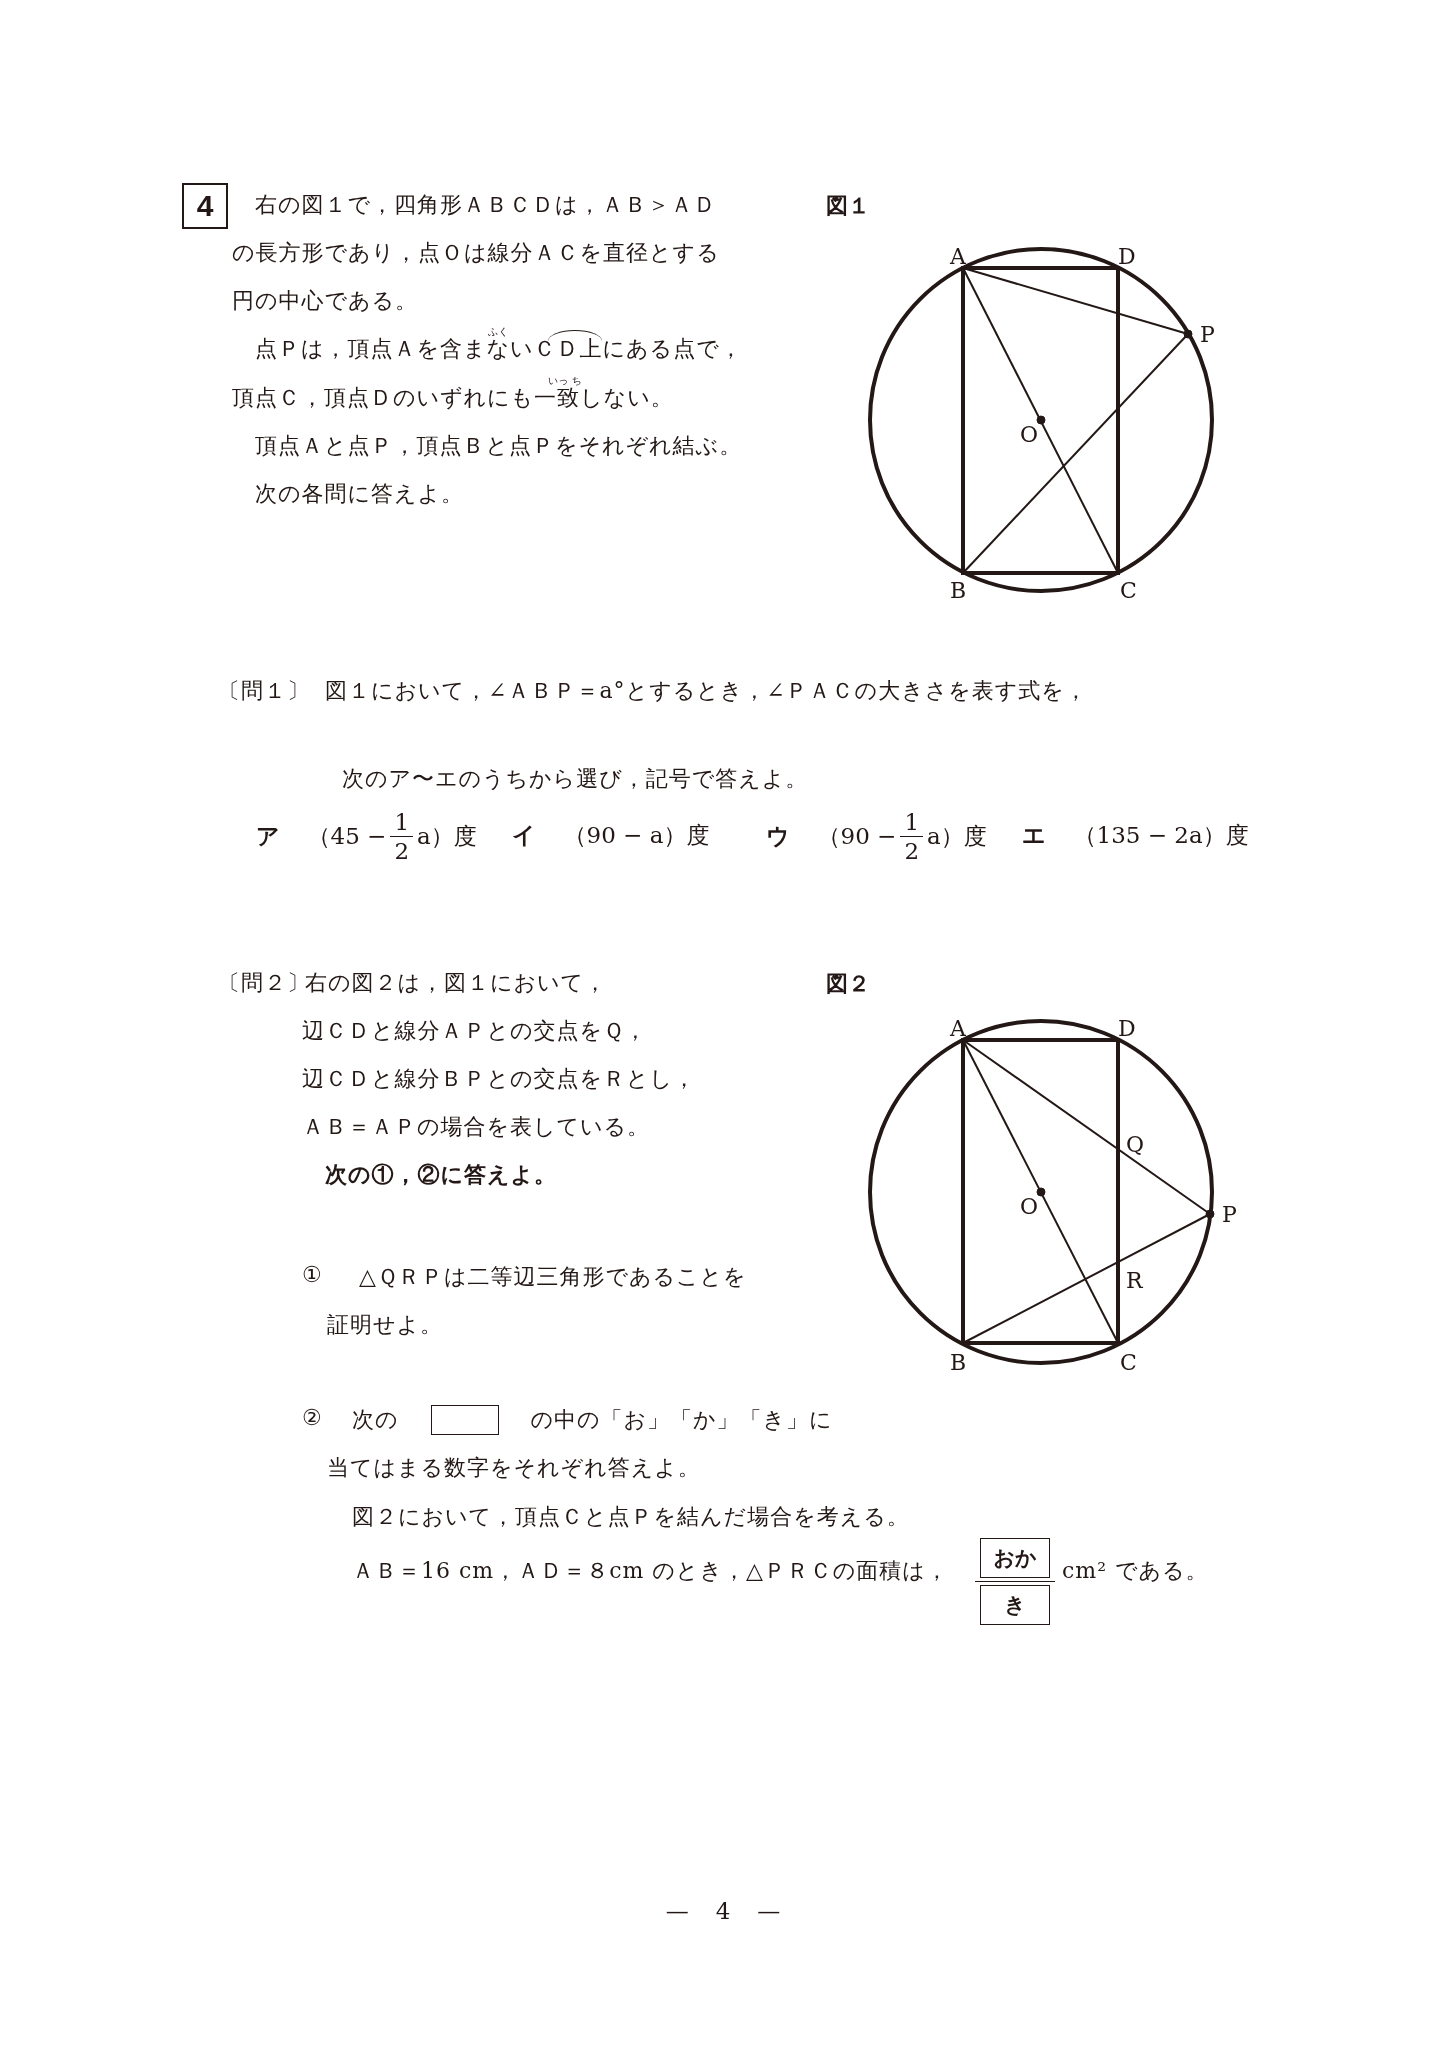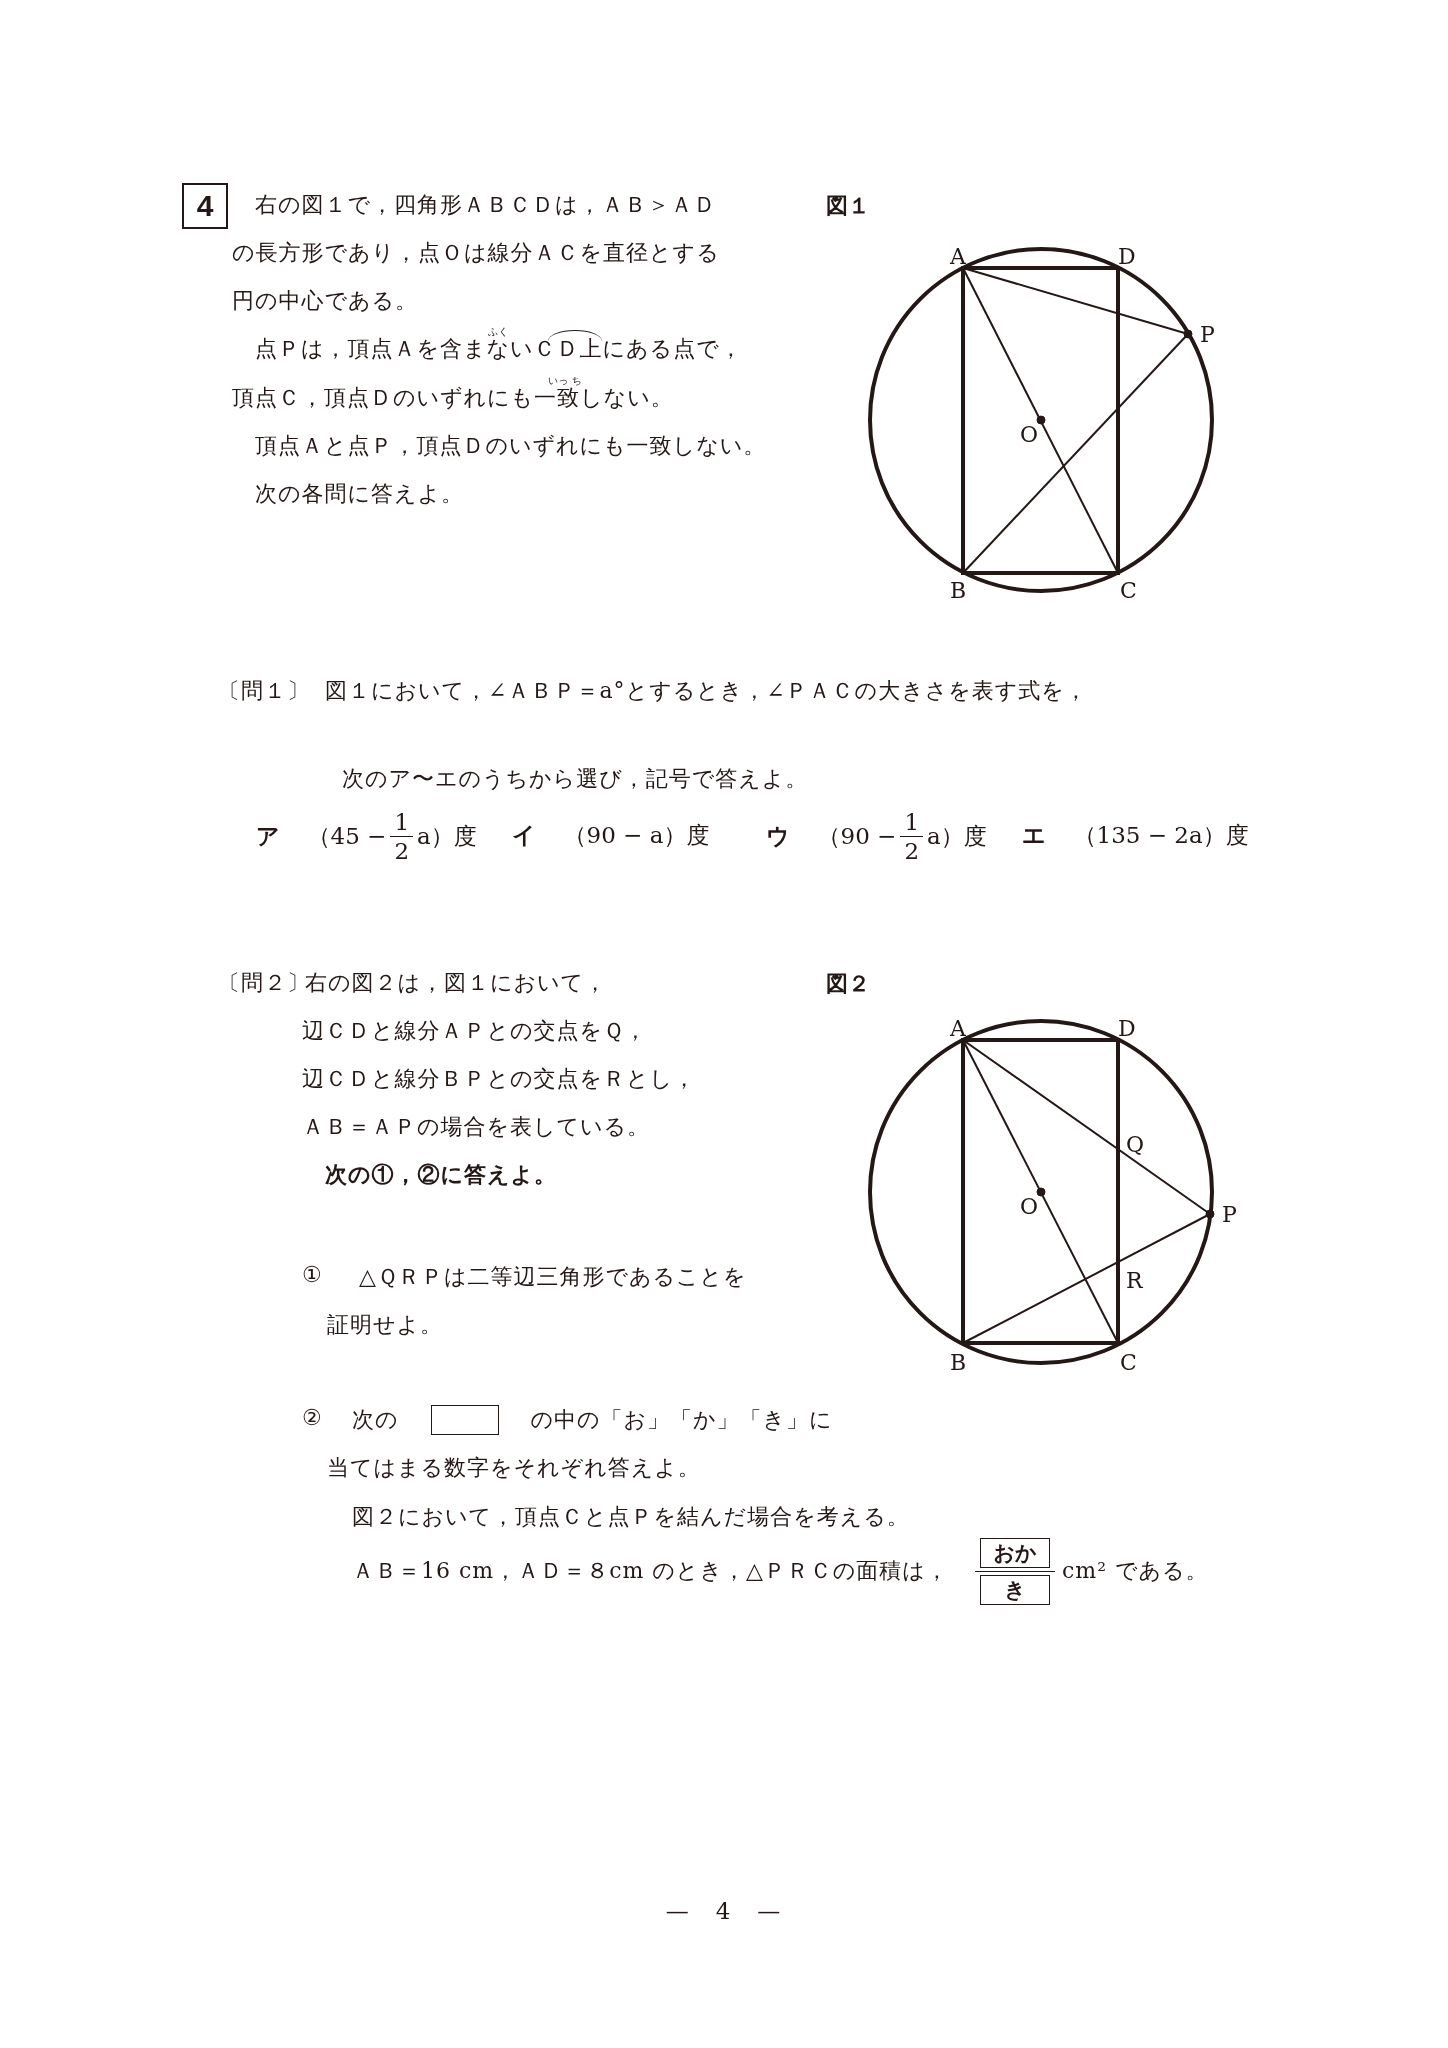--- a/index.html
+++ b/index.html
@@ -12,21 +12,21 @@
           align-items:center; justify-content:center; font-size:30px;
           font-family:"Liberation Sans", sans-serif; font-weight:bold; }
   .fig-label { font-size:22px; font-family:"DejaVu Sans", sans-serif; font-weight:bold; }
   .ruby { position:absolute; font-size:10px; letter-spacing:0; }
   .arc { position:absolute; border-top:1.5px solid #231815; border-radius:50% 50% 0 0 / 100% 100% 0 0; height:10px; }
   .frac { display:inline-flex; flex-direction:column; align-items:center; vertical-align:middle; margin:0 4px; }
   .frac .num { border-bottom:1.5px solid #231815; padding:0 4px; line-height:28px; }
   .frac .den { padding:0 4px; line-height:28px; }
   .answer-box { display:inline-block; width:66px; height:28px; border:1.5px solid #231815; vertical-align:middle; margin:0 6px; }
   .boxfrac { position:absolute; left:975px; top:1538px; width:80px; }
-  .boxfrac .b { width:70px; height:30px; border:1.5px solid #231815; margin:0 auto;
+  .boxfrac .b { width:70px; height:40px; border:1.5px solid #231815; margin:0 auto;
                  display:flex; align-items:center; justify-content:center; font-size:21px;
                  font-family:"DejaVu Sans", sans-serif; font-weight:bold; box-sizing:border-box; }
   .boxfrac .line { height:0; border-top:1.5px solid #231815; margin:3px 0; }
   .choice { position:absolute; top:808px; font-size:23px; display:flex; align-items:center; }
   .choice .key { font-family:"DejaVu Sans", sans-serif; font-weight:bold; margin-right:28px; }
   .pageno { position:absolute; left:0; width:1448px; top:1896px; text-align:center; font-size:23px; letter-spacing:2px; }
   svg { position:absolute; left:0; top:0; }
   .lbl { font-family:"DejaVu Serif", serif; font-size:22px; fill:#231815; }
 </style>
 </head>
@@ -37,21 +37,21 @@
   </div>
 
 <div class="abs txt" style="left:255px; top:190px;">右の図１で，四角形ＡＢＣＤは，ＡＢ＞ＡＤ</div>
 <div class="abs txt" style="left:232px; top:238px;">の長方形であり，点Ｏは線分ＡＣを直径とする</div>
 <div class="abs txt" style="left:232px; top:286px;">円の中心である。</div>
 <div class="ruby" style="left:488px; top:325px;">ふく</div>
 <div class="arc" style="left:548px; top:330px; width:54px;"></div>
 <div class="abs txt" style="left:255px; top:334px;">点Ｐは，頂点Ａを含まないＣＤ上にある点で，</div>
 <div class="ruby" style="left:548px; top:374px;">いっ ち</div>
 <div class="abs txt" style="left:232px; top:383px;">頂点Ｃ，頂点Ｄのいずれにも一致しない。</div>
-<div class="abs txt" style="left:255px; top:431px;">頂点Ａと点Ｐ，頂点Ｄのいずれにも一致しない。</div>
+<div class="abs txt" style="left:255px; top:431px;">頂点Ａと点Ｐ，頂点Ｂと点Ｐをそれぞれ結ぶ。</div>
 <div class="abs txt" style="left:255px; top:479px;">次の各問に答えよ。</div>
 
 <div class="abs fig-label" style="left:826px; top:191px;">図１</div>
 
 <div class="abs txt" style="left:218px; top:676px;">〔問１〕</div>
 <div class="abs txt" style="left:325px; top:676px;">図１において，∠ＡＢＰ＝a°とするとき，∠ＰＡＣの大きさを表す式を，</div>
 <div class="abs txt" style="left:302px; top:764px;margin-left:40px;">次のア〜エのうちから選び，記号で答えよ。</div>
 
 <div class="choice" style="left:256px;">
   <span class="key">ア</span>

